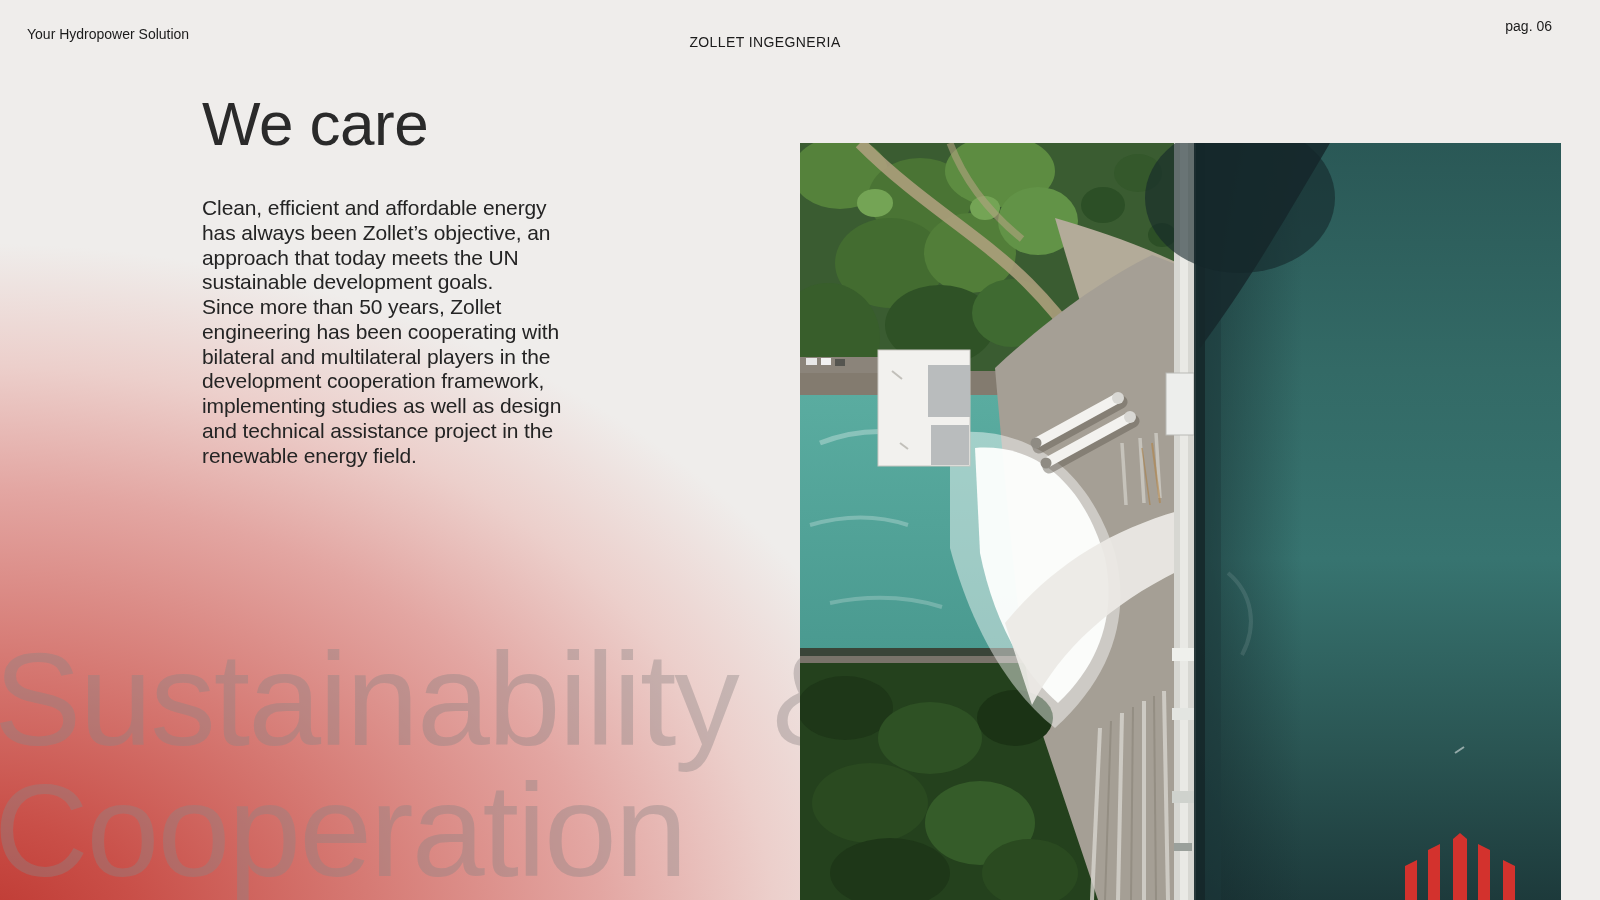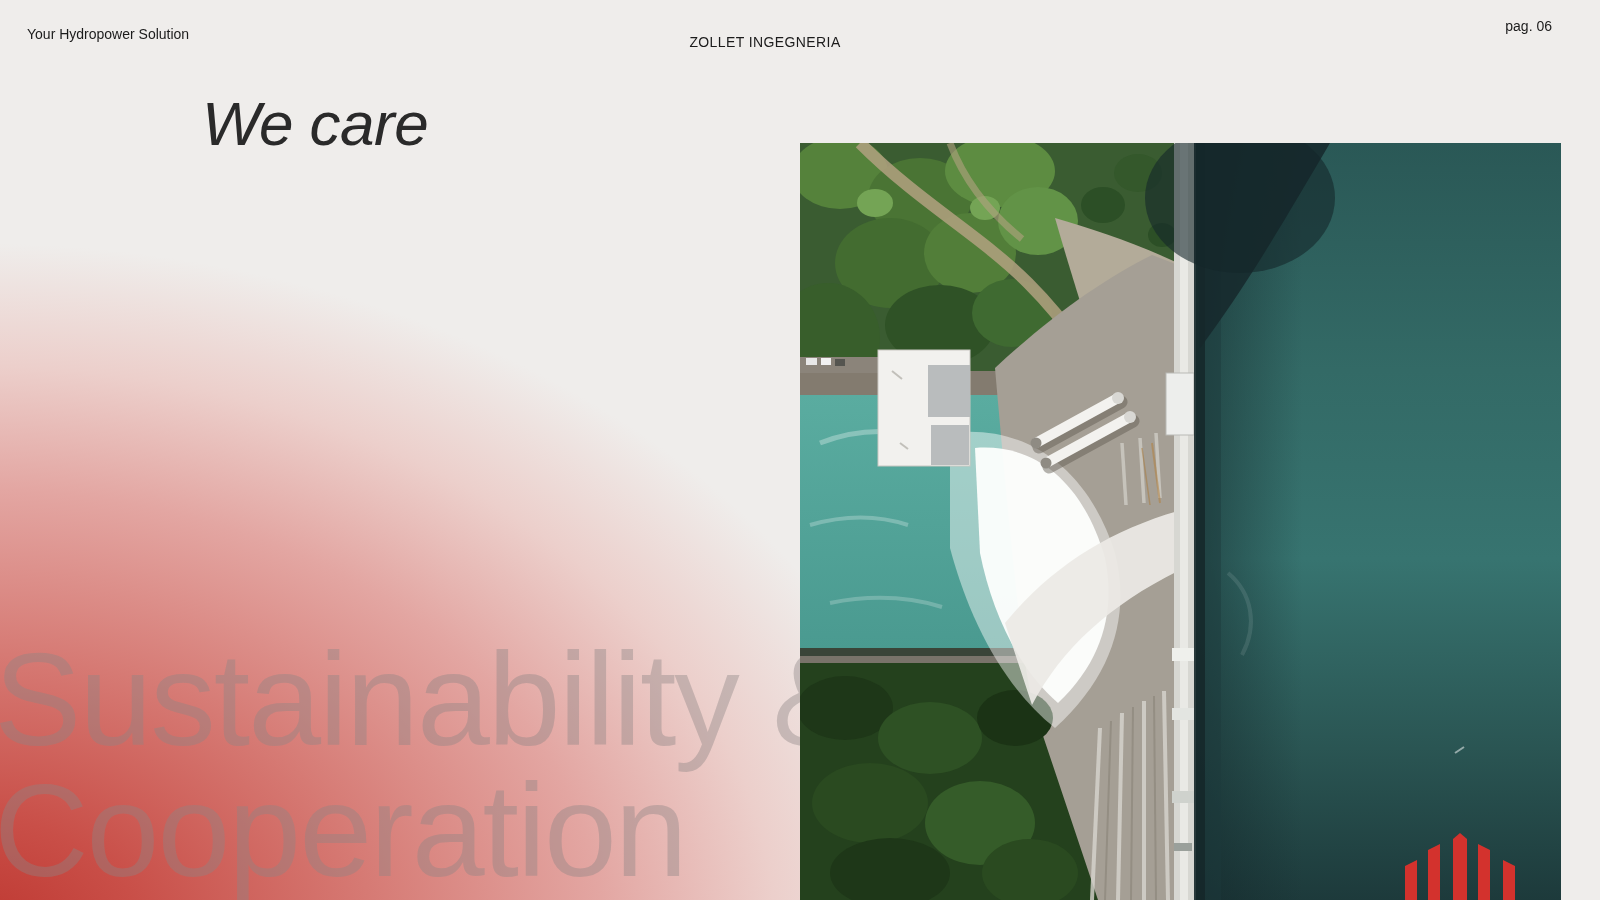--- a/index.html
+++ b/index.html
@@ -24,21 +24,21 @@
   }
   .topbar{
     position:absolute;top:18px;left:0;right:0;z-index:6;
     font-size:14px;color:#1b1b1b;
   }
   .topbar .tb-left{position:absolute;left:27px;top:8px;}
   .topbar .tb-center{position:absolute;left:0;right:70px;top:0;text-align:center;letter-spacing:.4px;margin-top:16px;}
   .topbar .tb-right{position:absolute;right:48px;top:0;}
   .title{
     position:absolute;left:202px;top:88px;z-index:6;
-    font-size:62px;letter-spacing:-.5px;color:#2a2a2a;font-weight:400;font-style:italic;
+    font-size:62px;letter-spacing:-.5px;color:#2a2a2a;font-weight:400;
   }
   .bodytext{
     position:absolute;left:202px;top:196px;width:382px;z-index:6;
     font-size:21px;line-height:1.18;letter-spacing:-.1px;color:#242424;
   }
   .bodytext p{margin:0;}
   .photo{
     position:absolute;left:800px;top:143px;width:761px;height:757px;z-index:4;
   }
   .photo svg{display:block;width:100%;height:100%;}
@@ -61,20 +61,22 @@
 
   <div class="topbar">
     <span class="tb-left">Your Hydropower Solution</span>
     <span class="tb-center">ZOLLET INGEGNERIA</span>
     <span class="tb-right">pag. 06</span>
   </div>
 
   <h1 class="title" style="margin:0;">We care</h1>
 
   <div class="bodytext">
+    <p>Clean, efficient and affordable energy has always been Zollet’s objective, an approach that today meets the UN sustainable development goals.</p>
+    <p>Since more than 50 years, Zollet engineering has been cooperating with bilateral and multilateral players in the development cooperation framework, implementing studies as well as design and technical assistance project in the renewable energy field.</p>
   </div>
 
   <div class="photo" role="img" aria-label="aerial view of hydroelectric dam with reservoir, spillway and forest">
     <svg viewBox="0 0 761 757" preserveAspectRatio="none">
       <defs>
         <linearGradient id="resGrad" x1="0" y1="0" x2="0" y2="1">
           <stop offset="0" stop-color="#2a5856"></stop>
           <stop offset=".3" stop-color="#336a66"></stop>
           <stop offset=".55" stop-color="#377470"></stop>
           <stop offset=".8" stop-color="#2a5553"></stop>

